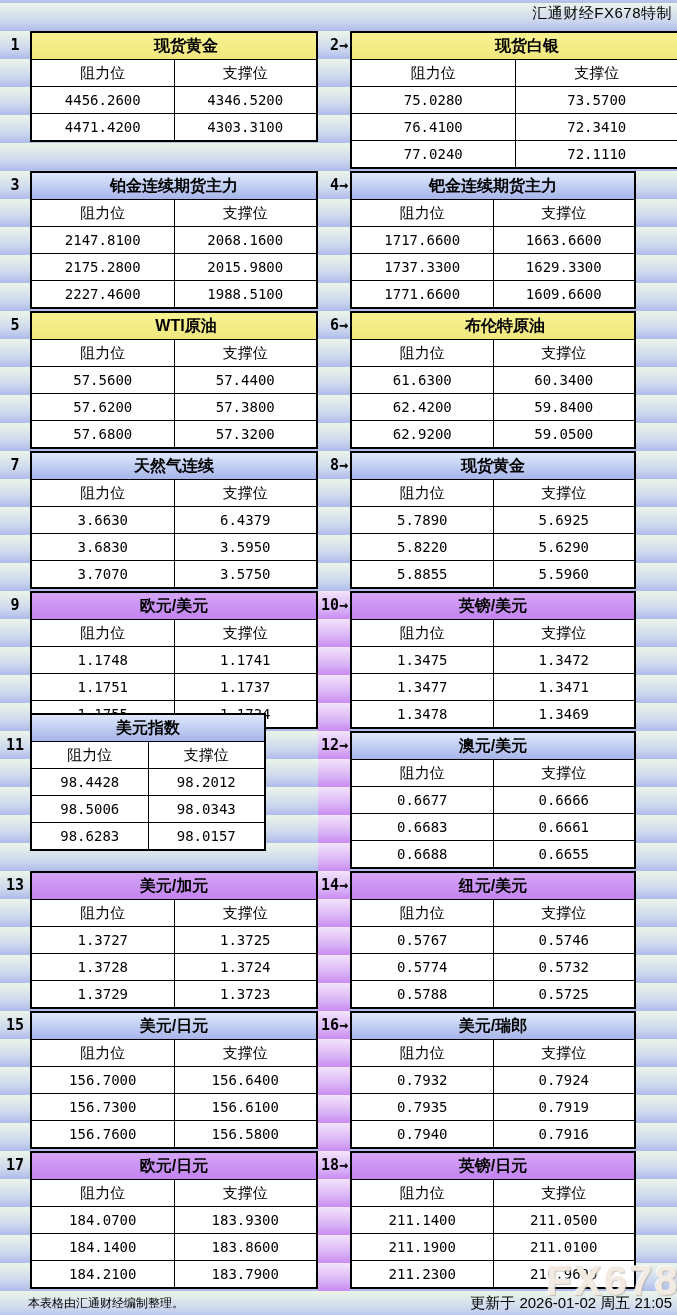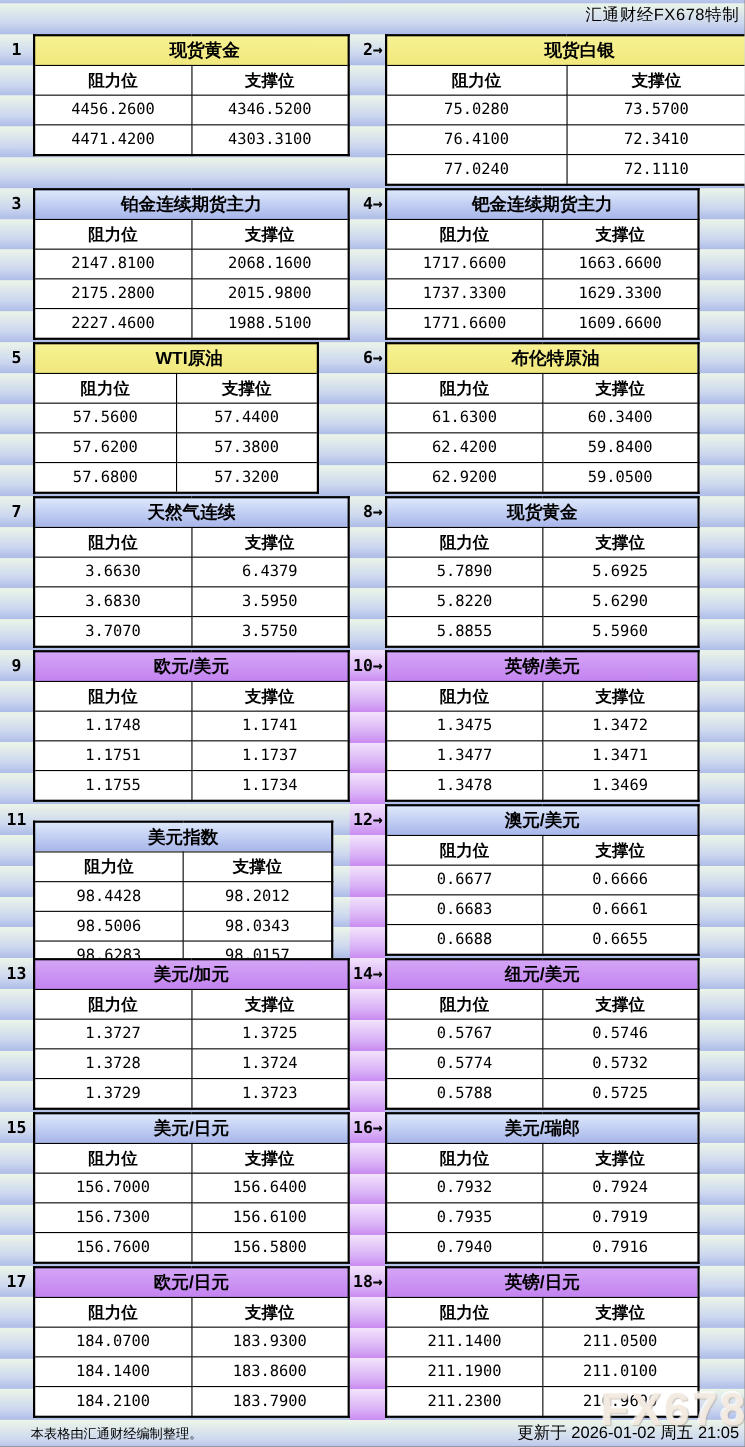--- a/index.html
+++ b/index.html
@@ -25,21 +25,21 @@
   .row-no.mid  { left:318px; width:30px; text-align:right; }
   table.blk {
     position:absolute; border-collapse:collapse; table-layout:fixed;
     background:#fff; border:2px solid #000;
   }
   table.blk td {
     border:1px solid #000; height:26px; padding:0;
     text-align:center; vertical-align:middle; overflow:hidden; white-space:nowrap;
   }
   td.hd  { font-weight:bold; font-size:16px; }
-  td.sub { font-weight:bold; font-size:15px; background:#fff; }
+  td.sub { font-weight:normal; font-size:15px; background:#fff; }
   td.val { font-family:"DejaVu Sans Mono", monospace; font-size:14px; background:#fff; }
   .theme-yellow td.hd { background:linear-gradient(#f7f192, #f0e87d);padding-left:24px; }
   .theme-blue   td.hd { background:linear-gradient(#dde8fb, #a7b5ea); }
   .theme-purple td.hd { background:linear-gradient(#d4a5f6, #c383f0); }
   .footer-left  { position:absolute; left:28px;  top:1292px; height:23px; line-height:22px; font-size:12px; }
   .footer-right { position:absolute; right:5px;  top:1292px; height:23px; line-height:22px; font-size:15px; }
   .watermark {
     position:absolute; left:546px; top:1260px;
     font-size:42px; font-weight:bold; letter-spacing:2px; line-height:42px;
     color:rgba(243,234,223,0.92);
@@ -155,21 +155,21 @@
             <td class="val">1737.3300</td>
             <td class="val">1629.3300</td>
           </tr>
           <tr>
             <td class="val">1771.6600</td>
             <td class="val">1609.6600</td>
           </tr>
         </tbody>
       </table>
       <div class="row-no left" style="top: 311px;">5</div>
-      <table class="blk theme-yellow" style="top: 311px; left: 30px; width: 260px;">
+      <table class="blk theme-yellow" style="top: 311px; left: 30px; width: 288px;">
         <colgroup>
           <col style="width: 50%;">
           <col style="width: 50%;">
         </colgroup>
         <tbody>
           <tr>
             <td colspan="2" class="hd">WTI原油</td>
           </tr>
           <tr>
             <td class="sub">阻力位</td>
@@ -323,21 +323,21 @@
             <td class="val">1.3477</td>
             <td class="val">1.3471</td>
           </tr>
           <tr>
             <td class="val">1.3478</td>
             <td class="val">1.3469</td>
           </tr>
         </tbody>
       </table>
       <div class="row-no left" style="top: 731px;">11</div>
-      <table class="blk theme-blue" style="top: 746px; left: 30px; width: 273px;">
+      <table class="blk theme-blue" style="top: 713px; left: 30px; width: 236px;">
         <colgroup>
           <col style="width: 50%;">
           <col style="width: 50%;">
         </colgroup>
         <tbody>
           <tr>
             <td colspan="2" class="hd">美元指数</td>
           </tr>
           <tr>
             <td class="sub">阻力位</td>

